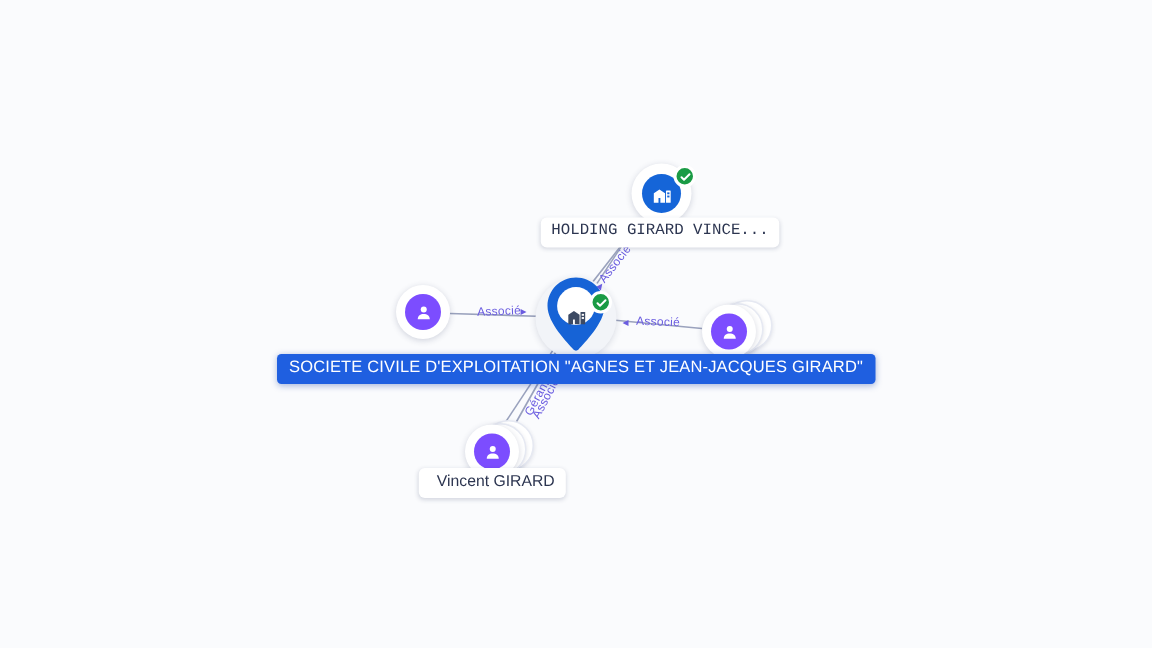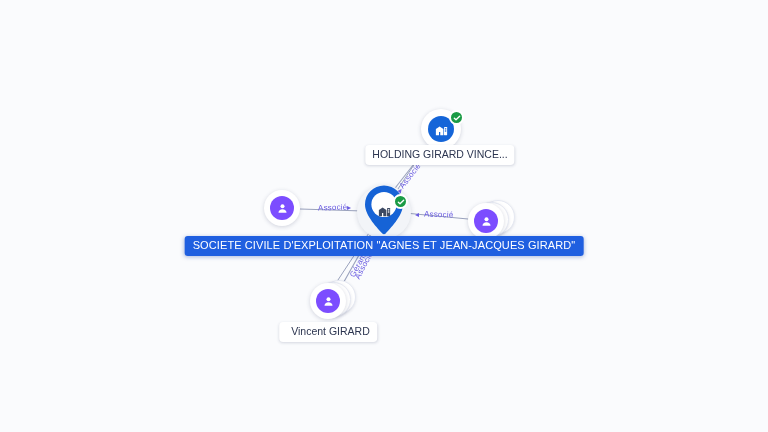--- a/index.html
+++ b/index.html
@@ -157,21 +157,21 @@
           <rect x="17.3" y="13.4" width="2.4" height="2" fill="#1565d8"></rect>
         </svg>
       </div>
     </div>
     <div class="badge-check" style="left:8px; top:-19px;">
       <svg width="8" height="8" viewBox="0 0 24 24" fill="none" stroke="#ffffff" stroke-width="4" stroke-linecap="round" stroke-linejoin="round">
         <path d="M4 12.5l5 5L20 6.5"></path>
       </svg>
     </div>
   </div>
-  <div class="node-label" style="left:440px; top:145px;">HOLDING GIRARD VINCE...</div>
+  <div class="node-label" style="left:440px; top:145px;font-family:Liberation Mono, monospace;">HOLDING GIRARD VINCE...</div>
 
   <div class="node" style="left:282px; top:208px;">
     <div class="disc d36">
       <div class="inner purple i24">
         <svg width="13" height="13" viewBox="0 0 24 24" fill="#ffffff">
           <circle cx="12" cy="8" r="3.7"></circle>
           <path d="M4.6 20c0-4.1 3.3-6.4 7.4-6.4s7.4 2.3 7.4 6.4z"></path>
         </svg>
       </div>
     </div>
@@ -195,21 +195,21 @@
     <div class="stack-card" style="width:35px;height:35px;left:-12px;top:-19px;"></div>
     <div class="disc d36">
       <div class="inner purple i24">
         <svg width="13" height="13" viewBox="0 0 24 24" fill="#ffffff">
           <circle cx="12" cy="8" r="3.7"></circle>
           <path d="M4.6 20c0-4.1 3.3-6.4 7.4-6.4s7.4 2.3 7.4 6.4z"></path>
         </svg>
       </div>
     </div>
   </div>
-  <div class="node-label" style="left:328px; top:322px;padding-left:12px;">Vincent GIRARD</div>
+  <div class="node-label" style="left:328px; top:312px;padding-left:12px;">Vincent GIRARD</div>
 
   <div class="node" style="left:384px; top:212px;">
     <div class="pin-halo"></div>
     <div class="pin-wrap">
       <svg width="42" height="52" viewBox="0 0 42 52">
         <path d="M21 1.5C10.5 1.5 2 10 2 20.5c0 11.5 13.5 24.5 17.3 29 .9 1 2.5 1 3.4 0
                  C26.5 45 40 32 40 20.5 40 10 31.5 1.5 21 1.5z" fill="#1663d6"></path>
         <circle cx="21" cy="20.5" r="12.6" fill="#ffffff"></circle>
       </svg>
     </div>

